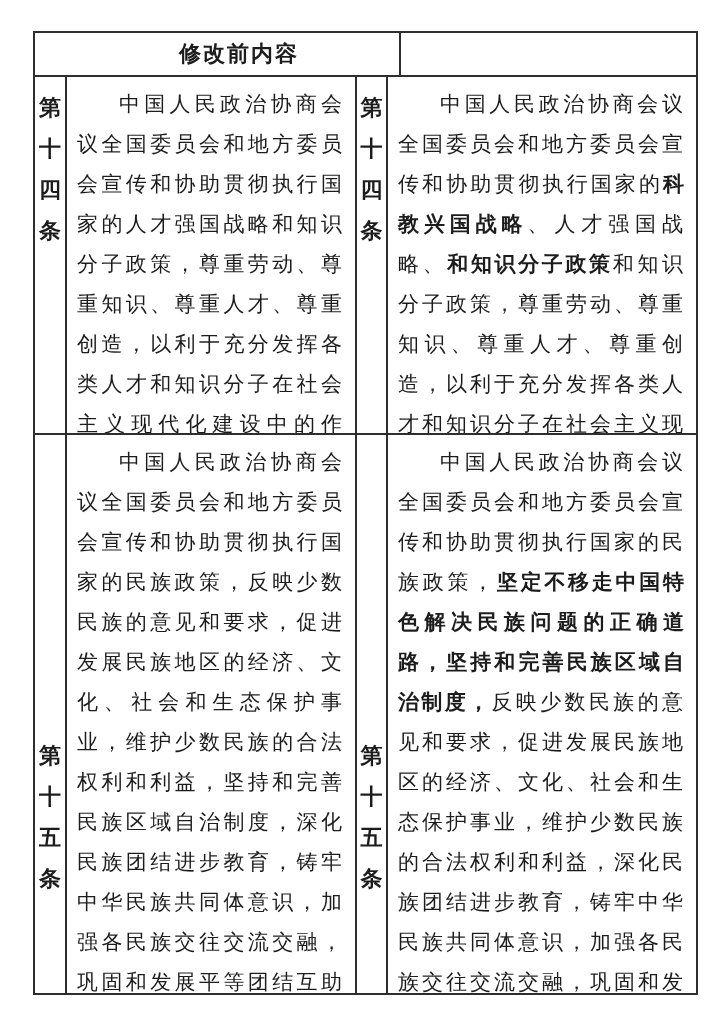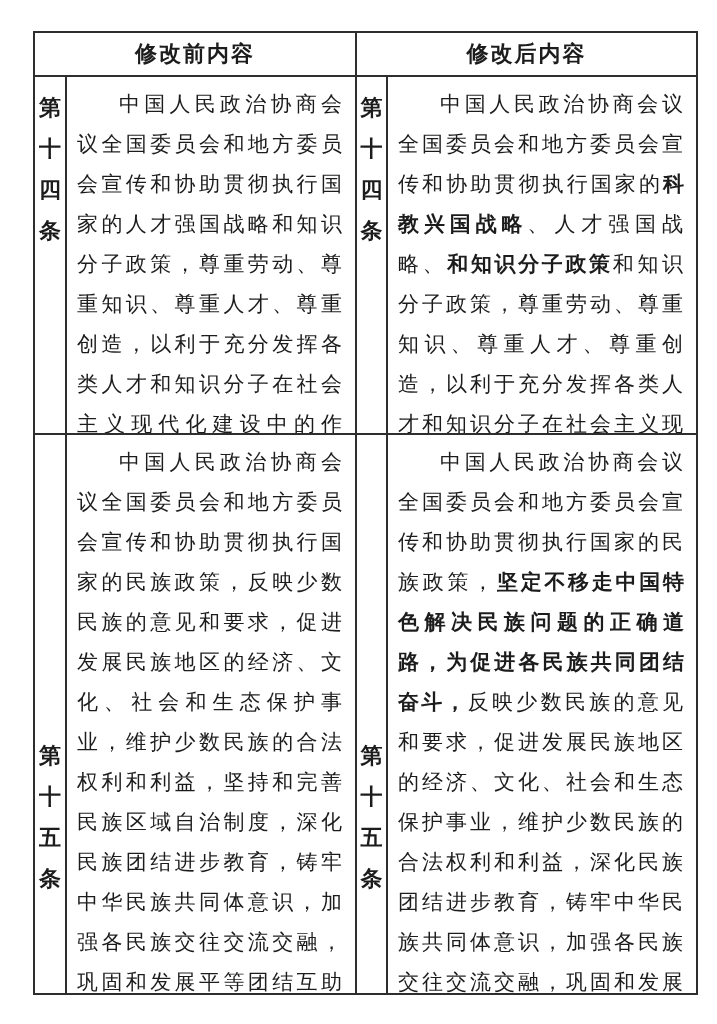--- a/index.html
+++ b/index.html
@@ -44,20 +44,21 @@
     justify-content: center;
     font-weight: bold;
     font-size: 22px;
     letter-spacing: 2px;
     font-family: "Liberation Sans", sans-serif;
     box-sizing: border-box;
   }
   .header-cell.before-col {
     width: 322px;
     border-right: 2px solid var(--border-color, #2e2e2e);
+    margin-left: 44px;
   }
   .header-cell.after-col { flex: 1; }
   .body-row {
     display: flex;
     flex: none;
   }
   .body-row.row-14 {
     height: 356px;
     border-bottom: 2px solid var(--border-color, #2e2e2e);
   }
@@ -109,21 +110,20 @@
   }
 </style>
 </head>
 <body style="color: rgb(28, 28, 28); background: rgb(255, 255, 255);">
 
 <div class="page">
   <div class="cmp-table">
 
     <div class="header-row">
       <div class="header-cell before-col">修改前内容</div>
-      <div class="header-cell after-col">修改后内容</div>
     </div>
 
     <div class="body-row row-14">
       <div class="label-cell label-before">
           <span class="ch">第</span>
           <span class="ch">十</span>
           <span class="ch">四</span>
           <span class="ch">条</span>
         </div>
       <div class="content-cell content-before"><span class="seg">中国人民政治协商会议全国委员会和地方委员会宣传和协助贯彻执行国家的人才强国战略和知识分子政策，尊重劳动、尊重知识、尊重人才、尊重创造，以利于充分发挥各类人才和知识分子在社会主义现代化建设中的作用。</span></div>
@@ -143,17 +143,17 @@
           <span class="ch">五</span>
           <span class="ch">条</span>
         </div>
       <div class="content-cell content-before"><span class="seg">中国人民政治协商会议全国委员会和地方委员会宣传和协助贯彻执行国家的民族政策，反映少数民族的意见和要求，促进发展民族地区的经济、文化、社会和生态保护事业，维护少数民族的合法权利和利益，坚持和完善民族区域自治制度，深化民族团结进步教育，铸牢中华民族共同体意识，加强各民族交往交流交融，巩固和发展平等团结互助和谐的社会主义民族关系，为促进各民族共同团结奋斗、共同</span></div>
       <div class="label-cell label-after">
           <span class="ch">第</span>
           <span class="ch">十</span>
           <span class="ch">五</span>
           <span class="ch">条</span>
         </div>
-      <div class="content-cell content-after"><span class="seg">中国人民政治协商会议全国委员会和地方委员会宣传和协助贯彻执行国家的民族政策，</span><span class="seg seg-bold">坚定不移走中国特色解决民族问题的正确道路，为促进各民族共同团结奋斗，</span><span class="seg">反映少数民族的意见和要求，促进发展民族地区的经济、文化、社会和生态保护事业，维护少数民族的合法权利和利益，深化民族团结进步教育，铸牢中华民族共同体意识，加强各民族交往交流交融，巩固和发展平等团结互助和谐的社</span></div>
+      <div class="content-cell content-after"><span class="seg">中国人民政治协商会议全国委员会和地方委员会宣传和协助贯彻执行国家的民族政策，</span><span class="seg seg-bold">坚定不移走中国特色解决民族问题的正确道路，坚持和完善民族区域自治制度，</span><span class="seg">反映少数民族的意见和要求，促进发展民族地区的经济、文化、社会和生态保护事业，维护少数民族的合法权利和利益，深化民族团结进步教育，铸牢中华民族共同体意识，加强各民族交往交流交融，巩固和发展平等团结互助和谐的社</span></div>
     </div>
 
   </div>
 </div>
 
 </body></html>

